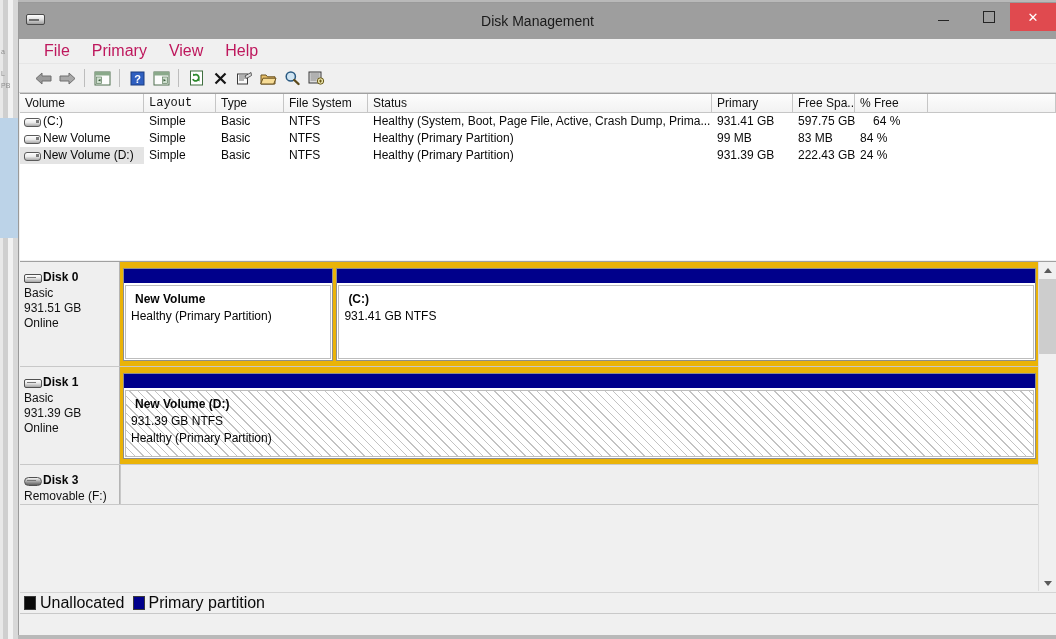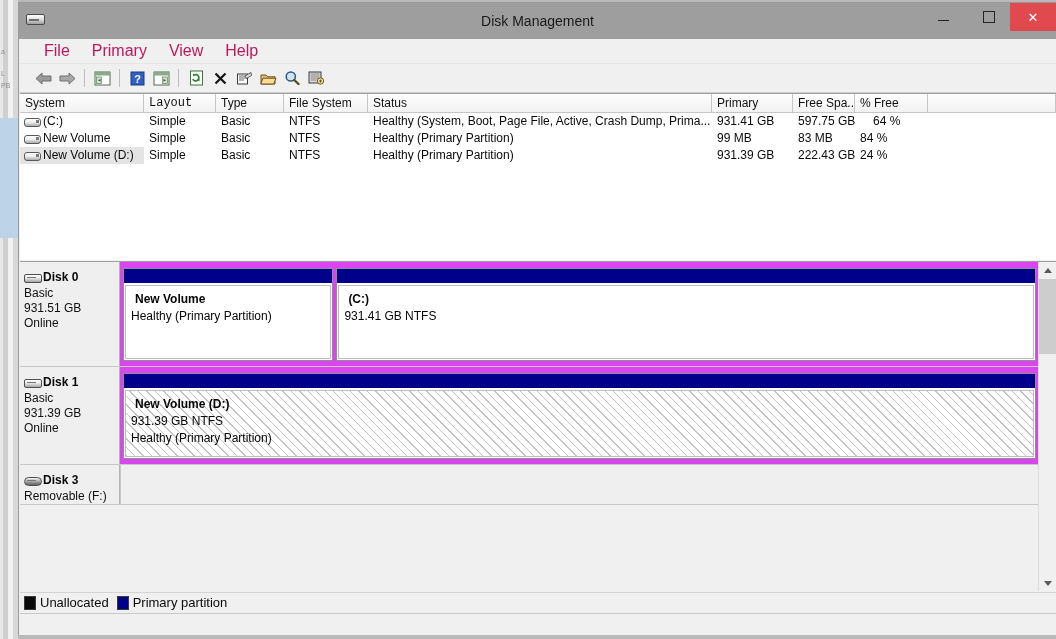--- a/index.html
+++ b/index.html
@@ -126,21 +126,21 @@
     position:absolute;left:1px;top:258px;width:1036px;height:330px;
     background:#f0f0f0;border-top:1px solid #a0a0a0;overflow:hidden;
     box-sizing:border-box;
   }
   #graph-scroll-area{
     position:absolute;left:0;top:0;width:1019px;height:330px;overflow:hidden;
   }
   .disk-row{
     position:relative;display:flex;
     border-bottom:1px solid #c8c8c8;
-    background:#d946ef;
+    background:#eab308;
     box-sizing:border-box;
   }
   .disk-info{
     width:100px;flex:0 0 100px;box-sizing:border-box;
     padding:8px 0 0 4px;border-right:1px solid #b4b4b4;
     background:#efefef;
   }
   .disk-title{display:flex;align-items:center;margin-bottom:2px;}
   .disk-glyph{width:17px;height:11px;position:relative;margin-right:2px;flex:0 0 17px;}
   .disk-glyph .dg-body{
@@ -198,21 +198,21 @@
   #sb-track{position:absolute;left:0;top:17px;width:17px;bottom:17px;background:#f0f0f0;}
 
   
   #legend{
     position:absolute;left:1px;bottom:23px;width:1036px;height:20px;
     background:#f0f0f0;display:flex;align-items:center;padding-left:4px;
     box-sizing:border-box;border-top:1px solid #d4d4d4;
   }
   .legend-item{display:flex;align-items:center;margin-right:8px;}
   .legend-swatch{width:10px;height:12px;margin-right:4px;border:1px solid #3a3a3a;}
-  .legend-label{font-size:13px;color:#0a0a0a;}
+  .legend-label{font-size:16px;color:#0a0a0a;}
   #statusbar{
     position:absolute;left:1px;bottom:0;width:1036px;height:22px;
     background:#f0f0f0;border-top:1px solid #c9c9c9;box-sizing:border-box;
   }
 </style>
 </head>
 <body>
 
 <div id="bg-window">
   <div class="bg-strip"></div>
@@ -321,21 +321,21 @@
         <rect x="1" y="2" width="12" height="11" fill="#dcdcdc" stroke="#3a3a3a"></rect>
         <path d="M2.5 4 h9 M2.5 6 h9 M2.5 8 h9 M2.5 10 h6" stroke="#7a7a7a" stroke-width="0.9"></path>
         <circle cx="12.5" cy="11" r="3.2" fill="#e8e2a8" stroke="#6a5a1a"></circle>
         <path d="M11 11 h3 M12.5 9.6 v3" stroke="#6a5a1a" stroke-width="1"></path>
       </svg>
     </div>
   </div>
 
   <div id="vol-list">
     <div id="vol-header">
-        <div class="vh" style="width: 124px;">System</div>
+        <div class="vh" style="width: 124px;">Volume</div>
         <div class="vh" style="width: 72px; font-family: Liberation Mono, monospace;">Layout</div>
         <div class="vh" style="width: 68px;">Type</div>
         <div class="vh" style="width: 84px;">File System</div>
         <div class="vh" style="width: 344px;">Status</div>
         <div class="vh" style="width: 81px;">Primary</div>
         <div class="vh" style="width: 62px;">Free Spa...</div>
         <div class="vh" style="width: 73px;">% Free</div>
         <div class="vh" style="width: 128px;"></div>
       </div>
     <div id="vol-body">

